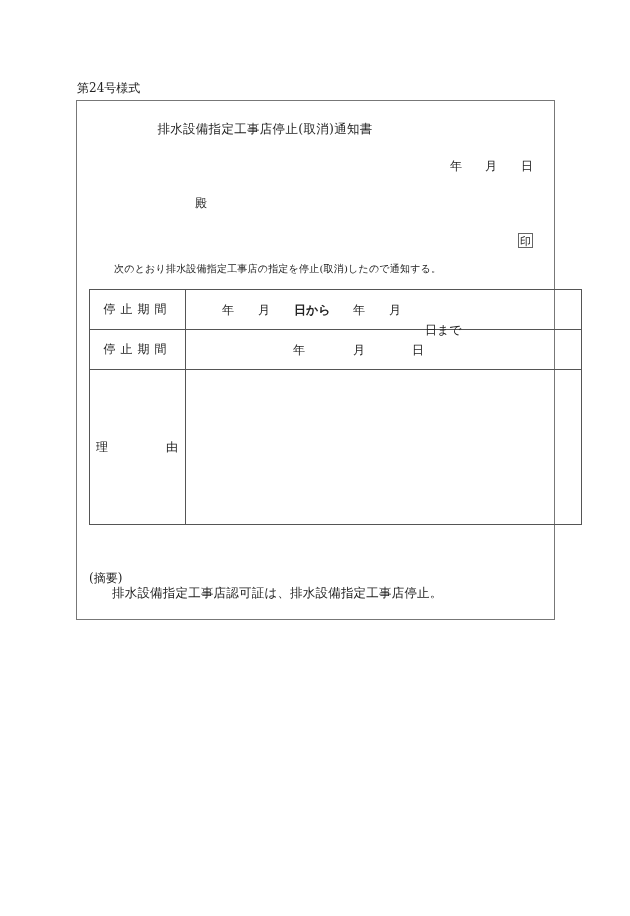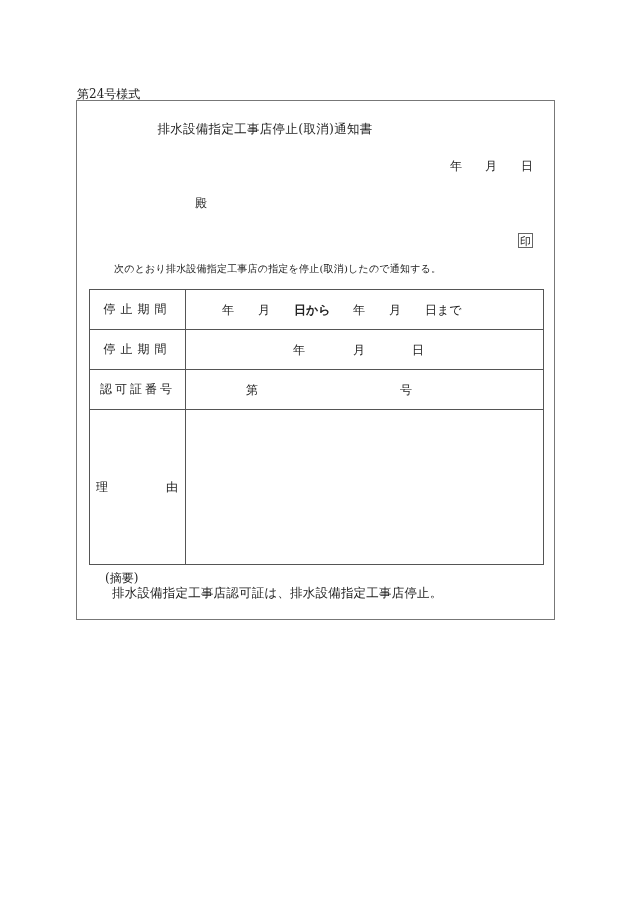--- a/index.html
+++ b/index.html
@@ -2,39 +2,39 @@
 <html><head>
   <meta charset="utf-8">
   <style>
     html, body { margin: 0; padding: 0; }
     body {
       width: 630px; height: 916px; background: #ffffff; position: relative;
       font-family: "DejaVu Serif", "Liberation Serif", serif;
       color: #222222; overflow: hidden;
     }
     .abs { position: absolute; }
-    .form-number { left: 77px; top: 86px; font-size: 12px; letter-spacing: 0px; }
+    .form-number { left: 77px; top: 80px; font-size: 12px; letter-spacing: 0px; }
     .frame { left: 76px; top: 100px; width: 479px; height: 520px; border: 1px solid #777777; box-sizing: border-box; }
     .title { left: 0; width: 530px; top: 121px; text-align: center; font-size: 12.5px; letter-spacing: 0.3px; }
     .date-row { top: 158px; font-size: 12px; }
     .addressee { left: 195px; top: 195px; font-size: 12px; }
     .seal { left: 518px; top: 233px; width: 15px; height: 15px; border: 1px solid #666; font-size: 11px; line-height: 15px; text-align: center; box-sizing: border-box; }
     .notice { left: 114px; top: 262px; font-size: 10px; letter-spacing: 0.2px; }
     table.detail {
-      position: absolute; left: 89px; top: 289px; width: 455px; border-collapse: collapse;
+      position: absolute; left: 89px; top: 289px; width: 493px; border-collapse: collapse;
       font-size: 12px;
     }
     table.detail td { border: 1px solid #555555; padding: 0; vertical-align: middle; }
     td.label { width: 95px; text-align: center; letter-spacing: 5px; }
     td.value { position: relative; }
     tr.r1 td, tr.r2 td, tr.r3 td { height: 39px; }
     tr.r4 td { height: 154px; }
     .cell-span { position: absolute; top: 50%; transform: translateY(-50%); white-space: nowrap; }
     .reason-label { display: flex; justify-content: space-between; padding: 0 7px 0 6px; }
-    .summary-h { left: 89px; top: 570px; font-size: 12px; margin-left: 16px; }
+    .summary-h { left: 89px; top: 570px; font-size: 12px; }
     .summary-t { left: 112px; top: 585px; font-size: 12.5px; letter-spacing: 0.2px; }
   </style>
 </head>
 <body>
 
 <div class="abs form-number">第24号様式</div>
 
 <div class="abs frame"></div>
 
 <div class="abs title">排水設備指定工事店停止(取消)通知書</div>
@@ -52,36 +52,29 @@
 <table class="detail">
   <tbody>
       <tr class="r1">
     <td class="label">停止期間</td>
     <td class="value">
       <span class="cell-span" style="left:36px;">年</span>
       <span class="cell-span" style="left:72px;">月</span>
       <span class="cell-span" style="left:108px;font-weight:bold;">日から</span>
       <span class="cell-span" style="left:167px;">年</span>
       <span class="cell-span" style="left:203px;">月</span>
-      <span class="cell-span" style="left:239px;">日まで</span>
+      <span class="cell-span" style="left:239px;margin-top:20px;">日まで</span>
     </td>
   </tr>
   <tr class="r2">
     <td class="label">停止期間</td>
     <td class="value">
       <span class="cell-span" style="left:107px;">年</span>
       <span class="cell-span" style="left:167px;">月</span>
       <span class="cell-span" style="left:226px;">日</span>
-    </td>
-  </tr>
-  <tr class="r3">
-    <td class="label" style="letter-spacing:3px;">認可証番号</td>
-    <td class="value">
-      <span class="cell-span" style="left:60px;">第</span>
-      <span class="cell-span" style="left:214px;">号</span>
     </td>
   </tr>
   <tr class="r4">
     <td class="label" style="letter-spacing:0;">
       <div class="reason-label">
         <span>理</span>
         <span>由</span>
       </div>
     </td>
     <td class="value"></td>

